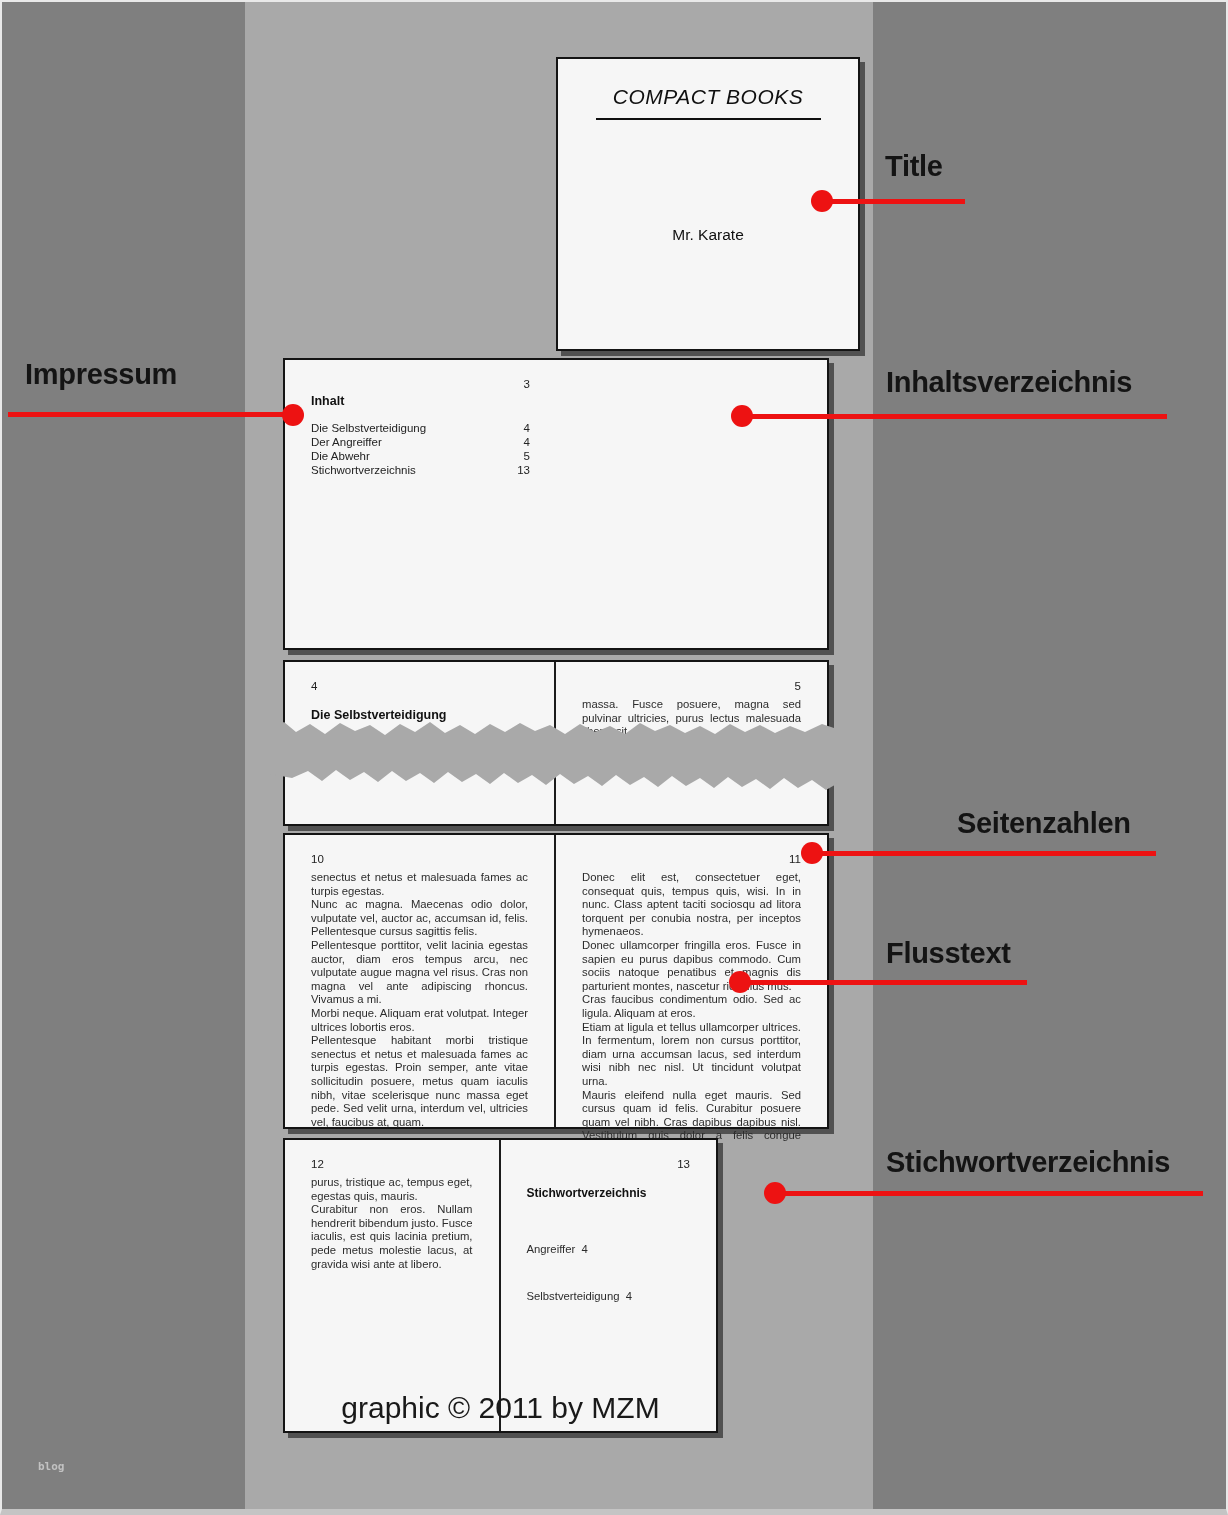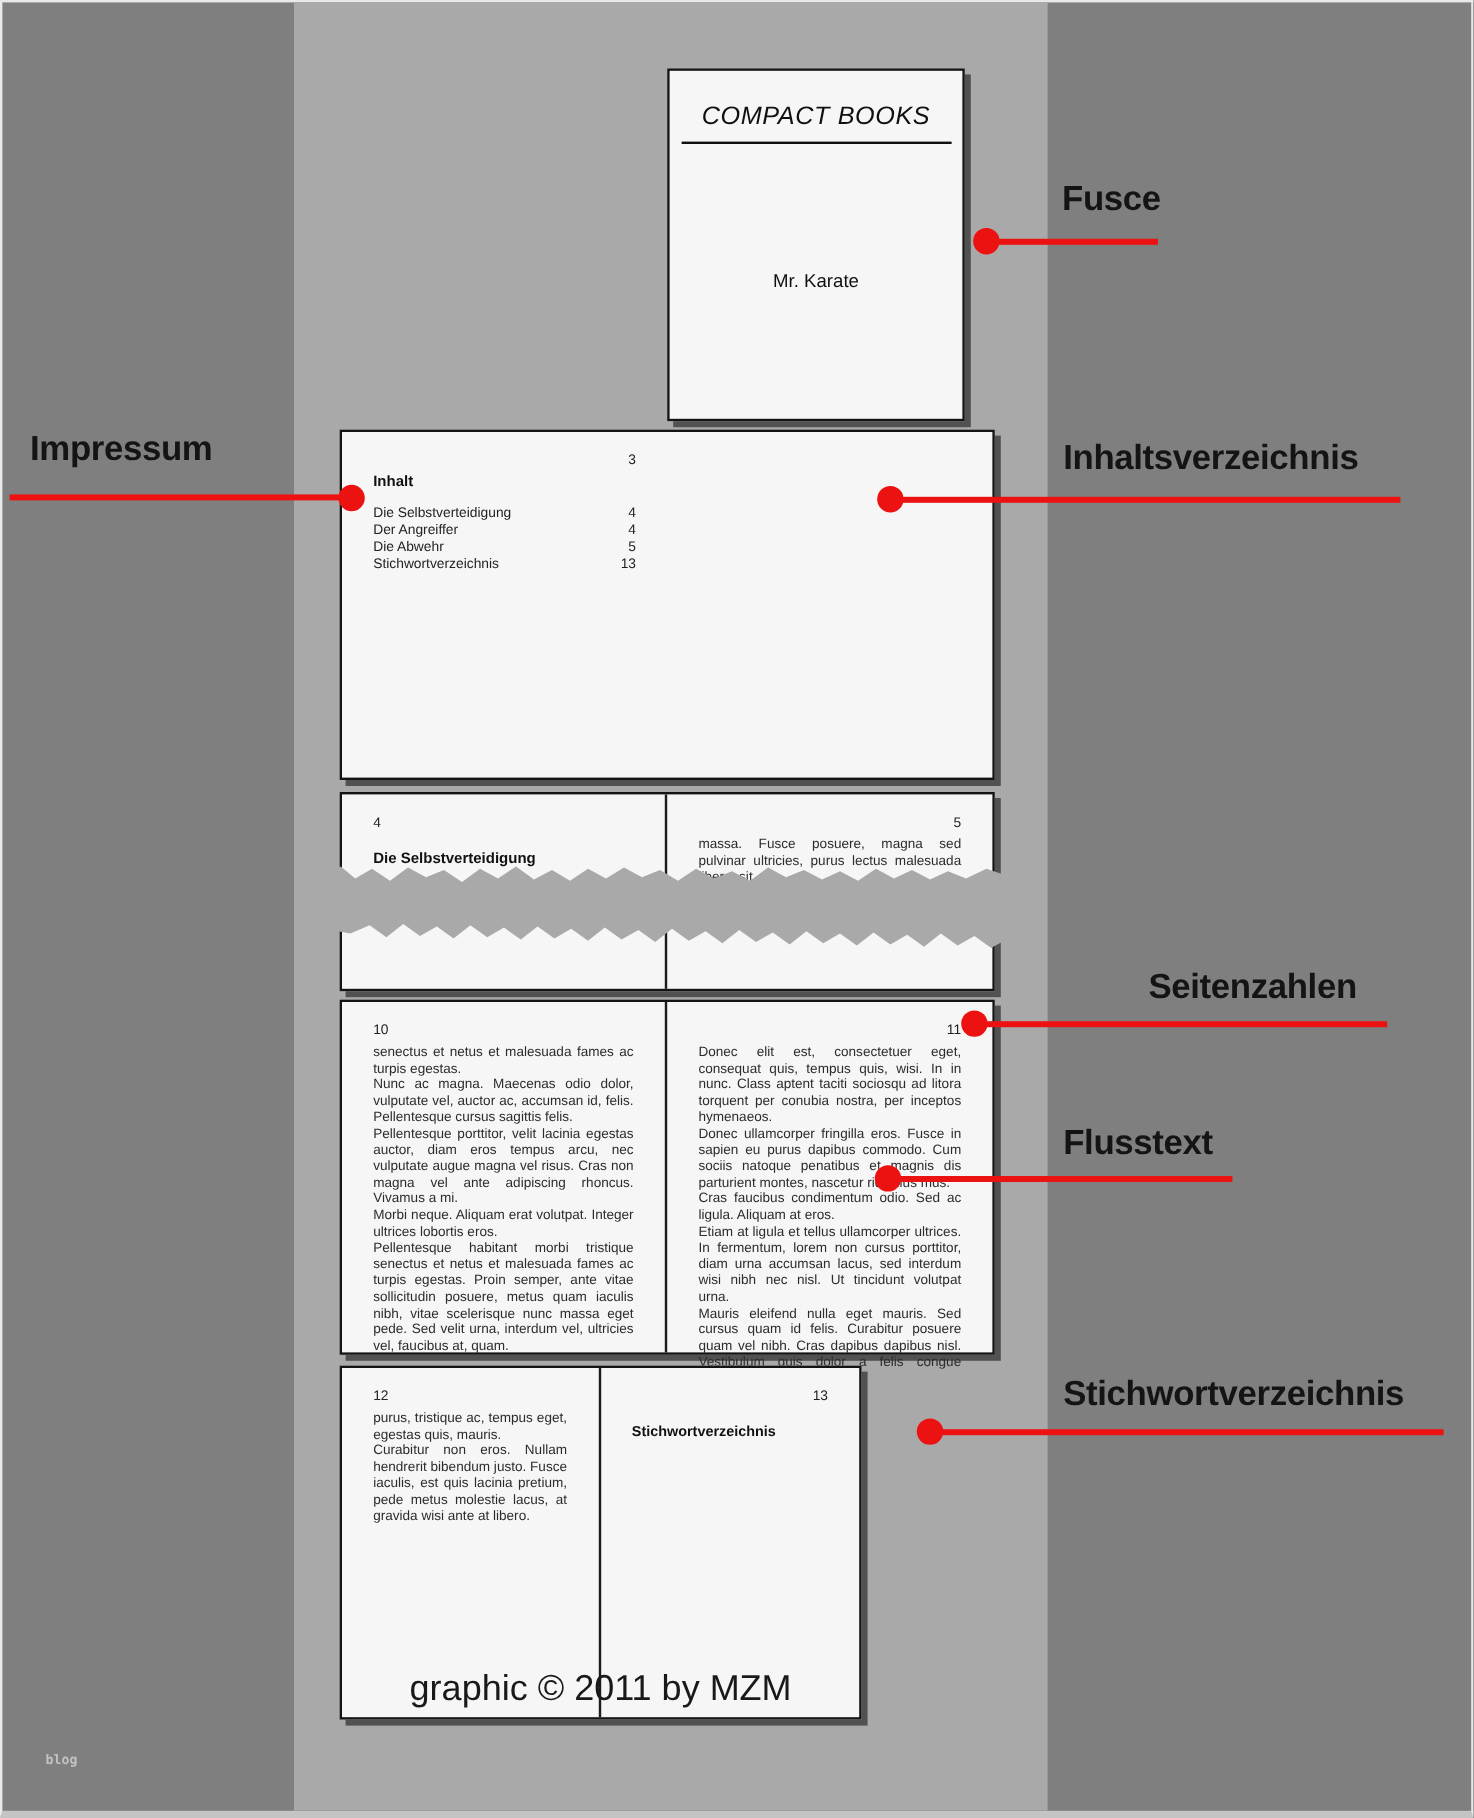--- a/index.html
+++ b/index.html
@@ -61,21 +61,21 @@
     position:absolute; left:36px; top:1458px; z-index:2;
     font-family:"DejaVu Sans Mono", monospace; font-size:11px; font-weight:bold; color:#c2c2c2;
   }
 </style>
 </head>
 <body>
 
 <div class="canvas">
   <div class="band"></div>
 
-  <div class="sheet" style="left:554px; top:55px; width:248px; height:294px;">
+  <div class="sheet" style="left:554px; top:55px; width:304px; height:294px;">
     <div class="cover-inner">
       <div class="publisher">COMPACT BOOKS</div>
       <hr class="cover-rule">
       <div class="book-author">Mr. Karate</div>
     </div>
   </div>
 
   <div class="sheet spread" style="left:281px; top:356px; width:546px; height:292px;">
     <div class="page">
       <div class="pgnum right">3</div>
@@ -150,29 +150,33 @@
     <div class="page left">
       <div class="pgnum">12</div>
       <div class="body-text">
         <p>purus, tristique ac, tempus eget, egestas quis, mauris.</p>
         <p>Curabitur non eros. Nullam hendrerit bibendum justo. Fusce iaculis, est quis lacinia pretium, pede metus molestie lacus, at gravida wisi ante at libero.</p>
       </div>
     </div>
     <div class="page">
       <div class="pgnum right">13</div>
       <div class="index-heading">Stichwortverzeichnis</div>
+      <div class="index-list">
+        <div>Angreiffer  4</div>
+        <div>Selbstverteidigung  4</div>
+      </div>
     </div>
     <div class="credit">graphic © 2011 by MZM</div>
   </div>
 
   <div class="co-label" style="left:23px; top:356px;">Impressum</div>
   <div class="co-line" style="left:6px; top:410px; width:287px;"></div>
   <div class="co-dot" style="left:280px; top:402px;"></div>
 
-  <div class="co-label" style="left:883px; top:148px;">Fusce</div>
+  <div class="co-label" style="left:883px; top:148px;">Title</div>
   <div class="co-line" style="left:820px; top:197px; width:143px;"></div>
   <div class="co-dot" style="left:809px; top:188px;"></div>
 
   <div class="co-label" style="left:884px; top:364px;">Inhaltsverzeichnis</div>
   <div class="co-line" style="left:740px; top:412px; width:425px;"></div>
   <div class="co-dot" style="left:729px; top:403px;"></div>
 
   <div class="co-label" style="left:955px; top:805px;">Seitenzahlen</div>
   <div class="co-line" style="left:810px; top:849px; width:344px;"></div>
   <div class="co-dot" style="left:799px; top:840px;"></div>

